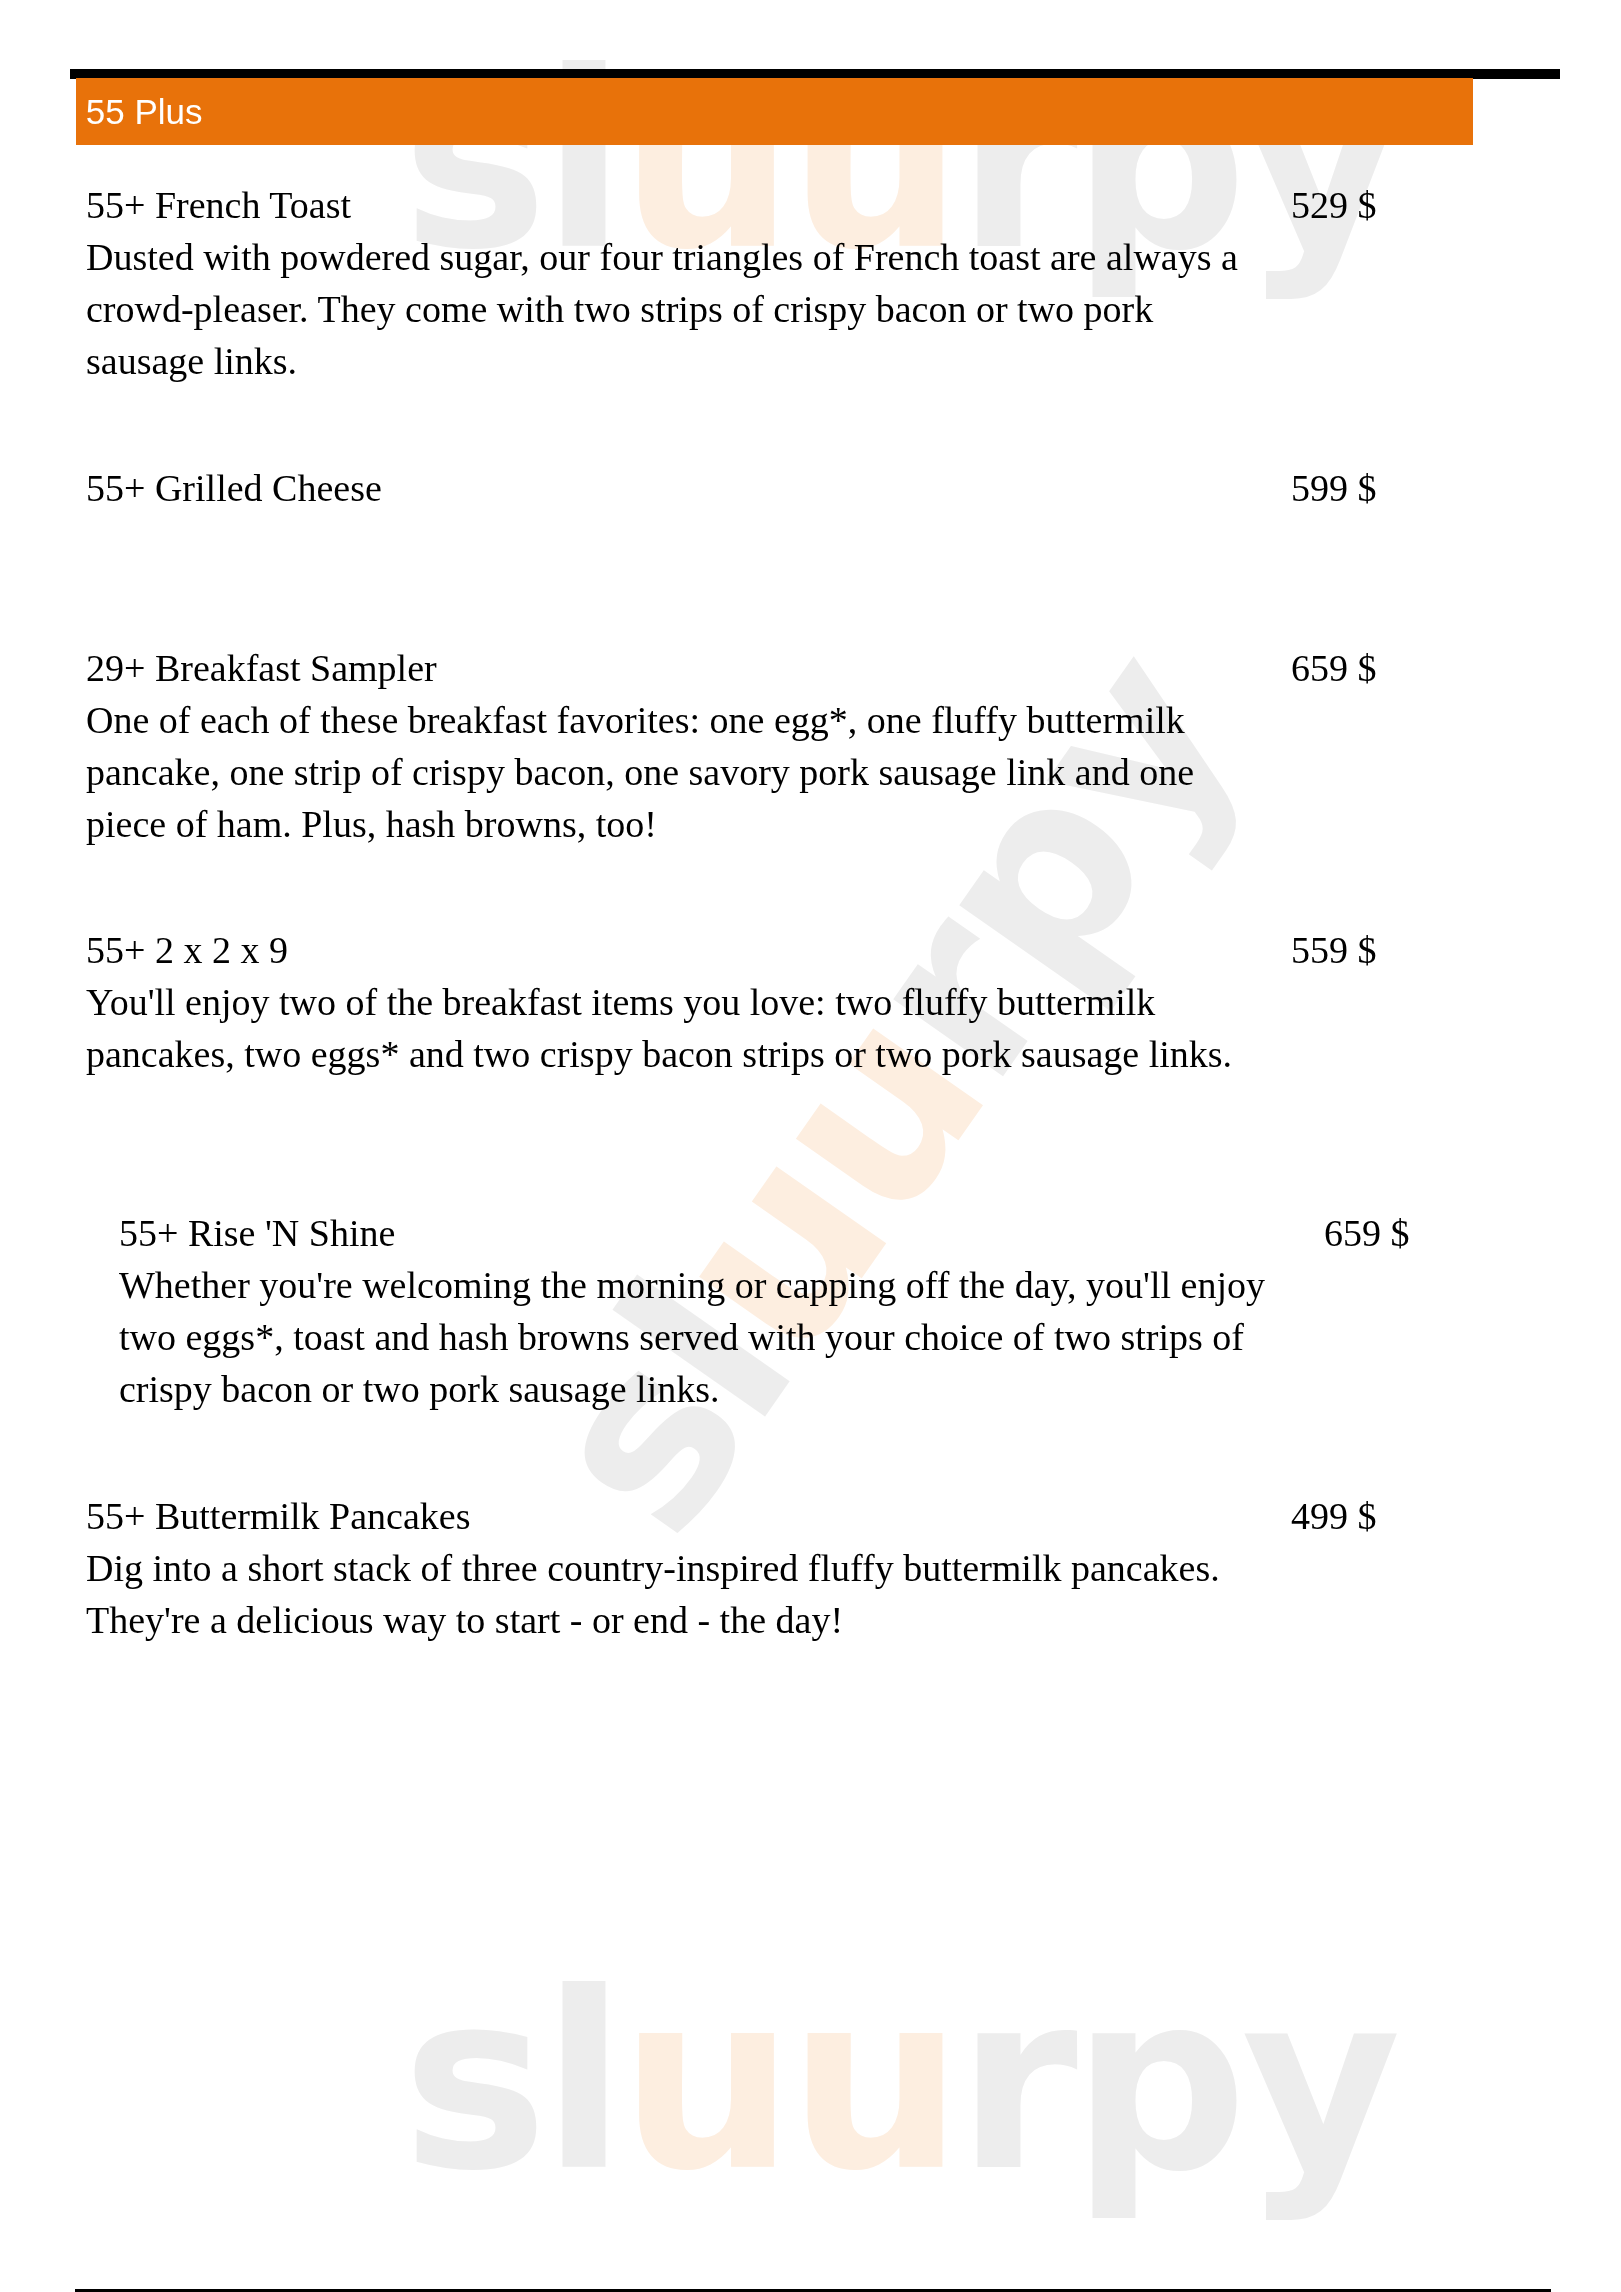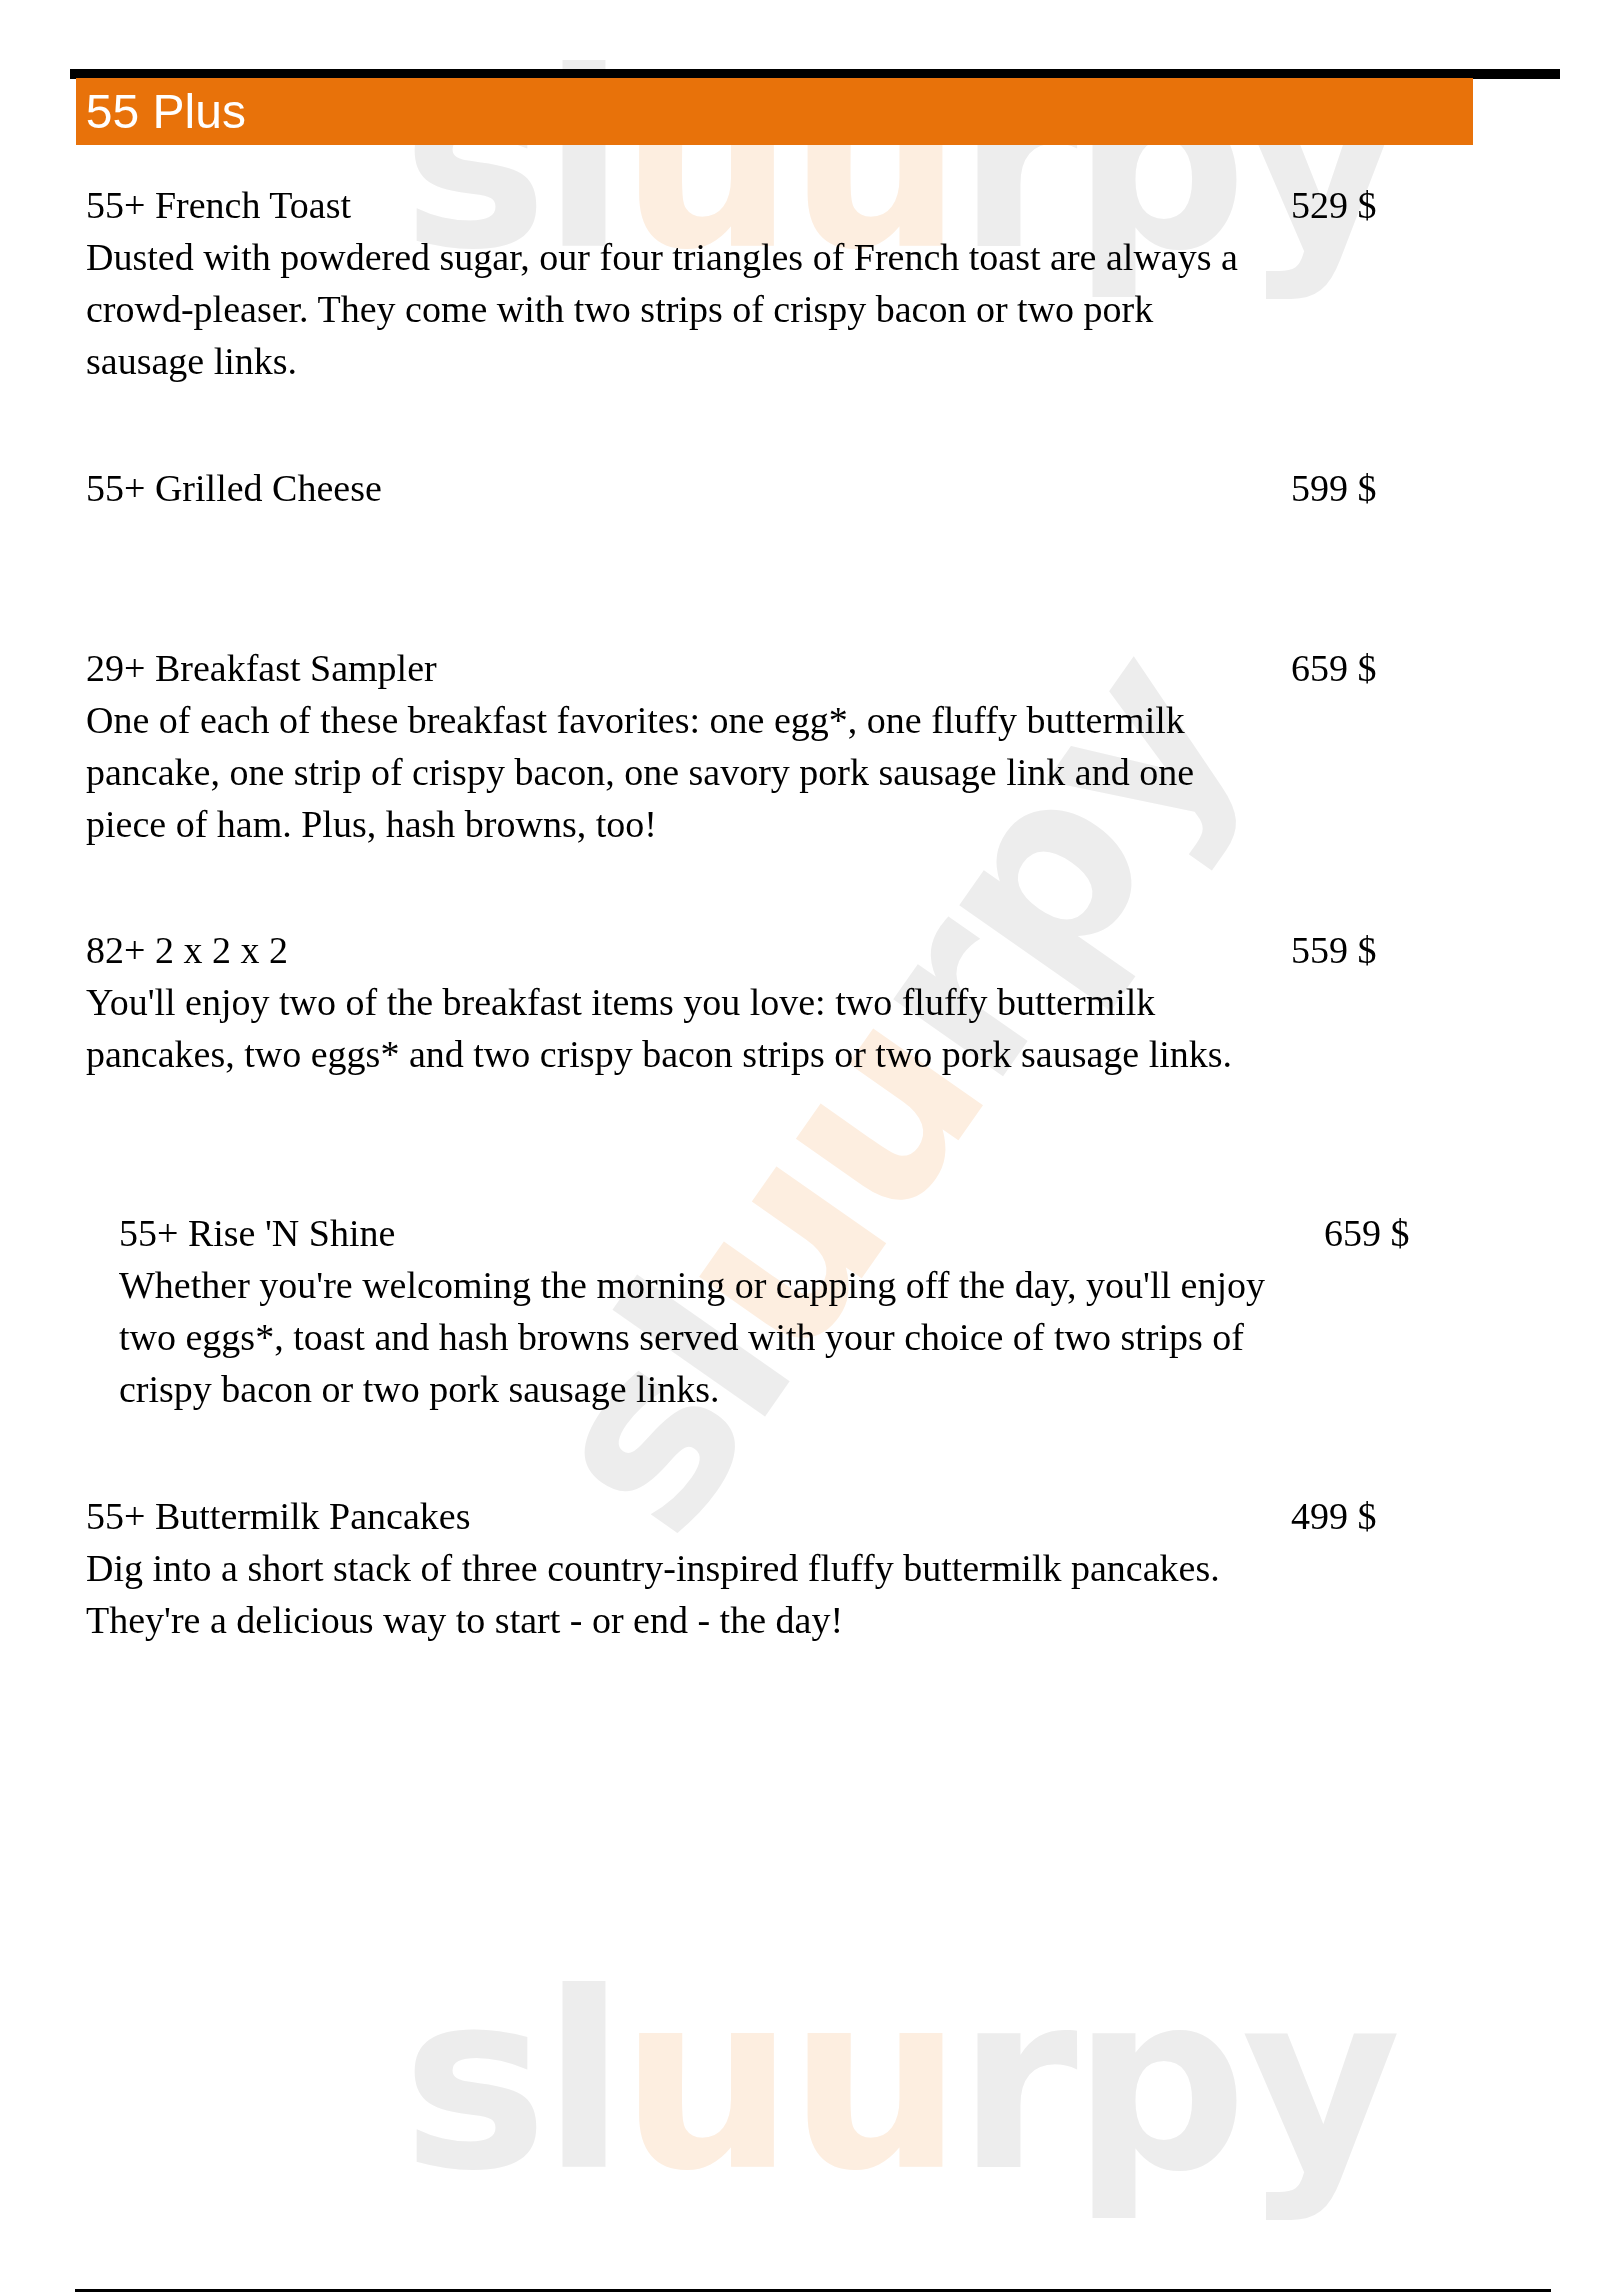--- a/index.html
+++ b/index.html
@@ -2,21 +2,21 @@
 <html><head>
 <meta charset="utf-8">
 <style>
   html, body { margin:0; padding:0; }
   body { width:1621px; height:2293px; position:relative; background:#ffffff; overflow:hidden; }
   .wm { position:absolute; font-family:"DejaVu Sans", sans-serif; font-weight:bold; letter-spacing:-5.9px; pointer-events:none; white-space:nowrap; line-height:1; }
   .wm .g { color:#ededed; }
   .wm .o { color:#fdeee0; }
   .topbar { position:absolute; left:70px; top:69px; width:1490px; height:9.8px; background:#000; }
   .section { position:absolute; left:76px; top:78px; width:1397px; height:67px; background:#E8720A; }
-  .section-title { position:absolute; left:9.8px; top:5.9px; font-family:"Liberation Sans", sans-serif; font-size:48px; color:#ffffff; line-height:55px; }
+  .section-title { position:absolute; left:9.8px; top:5.9px; font-family:"Liberation Sans", sans-serif; font-size:35px; color:#ffffff; line-height:55px; }
   .item { position:absolute; left:86px; width:1313px; font-family:"Liberation Serif", serif; font-size:38px; line-height:52px; color:#000; }
   .item-name { display:block; }
   .item-price { position:absolute; left:1205px; top:0; }
   .item-desc { display:block; width:1176px; }
   .bottomline { position:absolute; left:75px; top:2289px; width:1476px; height:2.9px; background:#000; }
 </style>
 </head>
 <body>
 
 <div class="wm" style="left:402px; top:39px; font-size:245px;">
@@ -46,21 +46,21 @@
   <span class="item-price">599 $</span>
 </div>
 
 <div class="item" style="top:642px;">
   <span class="item-name">29+ Breakfast Sampler</span>
   <span class="item-price">659 $</span>
   <span class="item-desc">One of each of these breakfast favorites: one egg*, one fluffy buttermilk pancake, one strip of crispy bacon, one savory pork sausage link and one piece of ham. Plus, hash browns, too!</span>
 </div>
 
 <div class="item" style="top:924px;">
-  <span class="item-name">82+ 2 x 2 x 2</span>
+  <span class="item-name">55+ 2 x 2 x 9</span>
   <span class="item-price">559 $</span>
   <span class="item-desc">You'll enjoy two of the breakfast items you love: two fluffy buttermilk pancakes, two eggs* and two crispy bacon strips or two pork sausage links.</span>
 </div>
 
 <div class="item" style="top:1207px;margin-left:33px;">
   <span class="item-name">55+ Rise 'N Shine</span>
   <span class="item-price">659 $</span>
   <span class="item-desc">Whether you're welcoming the morning or capping off the day, you'll enjoy two eggs*, toast and hash browns served with your choice of two strips of crispy bacon or two pork sausage links.</span>
 </div>
 

